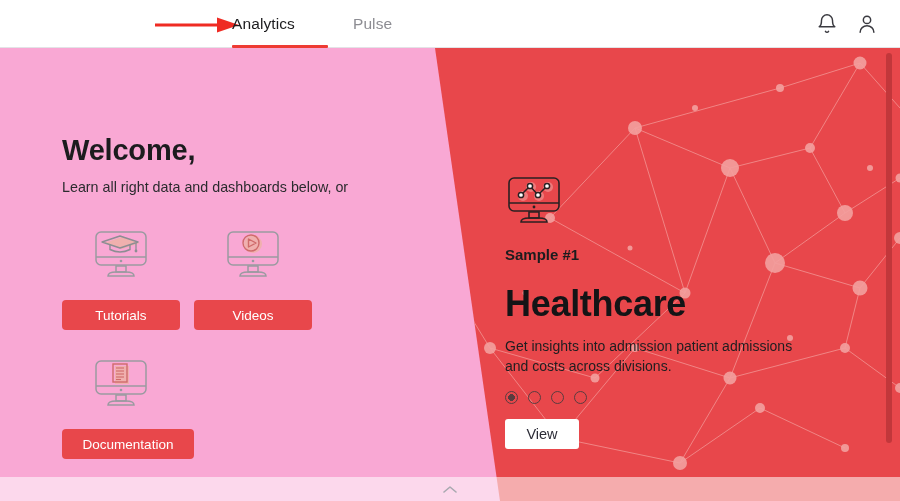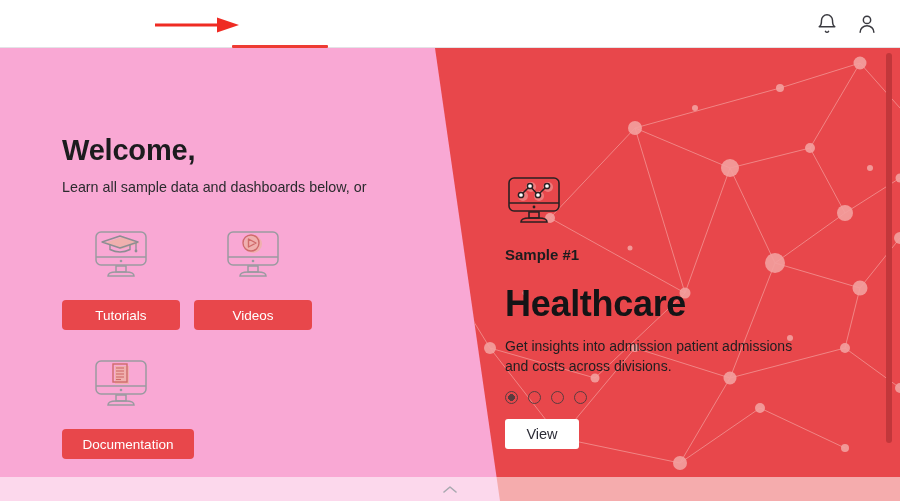--- a/index.html
+++ b/index.html
@@ -84,20 +84,24 @@
 
 <div id="app">
 
   <div class="topbar">
 
     <svg class="annot-arrow" viewBox="0 0 86 18">
       <line x1="0" y1="9" x2="66" y2="9" stroke="#ef2b23" stroke-width="3.2"></line>
       <polygon points="62,1.5 84,9 62,16.5" fill="#ef2b23"></polygon>
     </svg>
 
+    <div class="tabs">
+      <div class="tab active">Analytics</div>
+      <div class="tab">Pulse</div>
+    </div>
     <div class="tab-underline"></div>
 
     <div class="topright">
       <svg class="ticon" viewBox="0 0 24 24" fill="none" stroke="#3a3a40" stroke-width="1.6" stroke-linecap="round" stroke-linejoin="round">
         <path d="M18 8a6 6 0 1 0-12 0c0 6-2.5 7-2.5 7h17S18 14 18 8z"></path>
         <path d="M10.3 20a2 2 0 0 0 3.4 0"></path>
       </svg>
       <svg class="ticon" viewBox="0 0 24 24" fill="none" stroke="#3a3a40" stroke-width="1.6" stroke-linecap="round" stroke-linejoin="round">
         <circle cx="12" cy="7.5" r="4"></circle>
         <path d="M4.5 21c0-4.2 3.4-7 7.5-7s7.5 2.8 7.5 7"></path>
@@ -155,21 +159,21 @@
           <circle cx="200" cy="200" r="2.5"></circle>
             <circle cx="440" cy="120" r="3"></circle>
         </g>
       </svg>
       <div class="scrollbar"></div>
     </div>
 
     <div class="welcome">
       <h1>Welcome,</h1>
       <p>
-        <span>Learn all sample data and dashboards below, or</span><br>
+        <span>Learn all right data and dashboards below, or</span><br>
       </p>
     </div>
 
     <div class="cards">
       <div class="cardrow">
 
         <div class="card">
           <div class="shot">
             <svg width="58" height="52" viewBox="0 0 58 52" fill="none" stroke="#9a9aa0" stroke-width="1.5">
               <rect x="4" y="2" width="50" height="33" rx="5"></rect>

